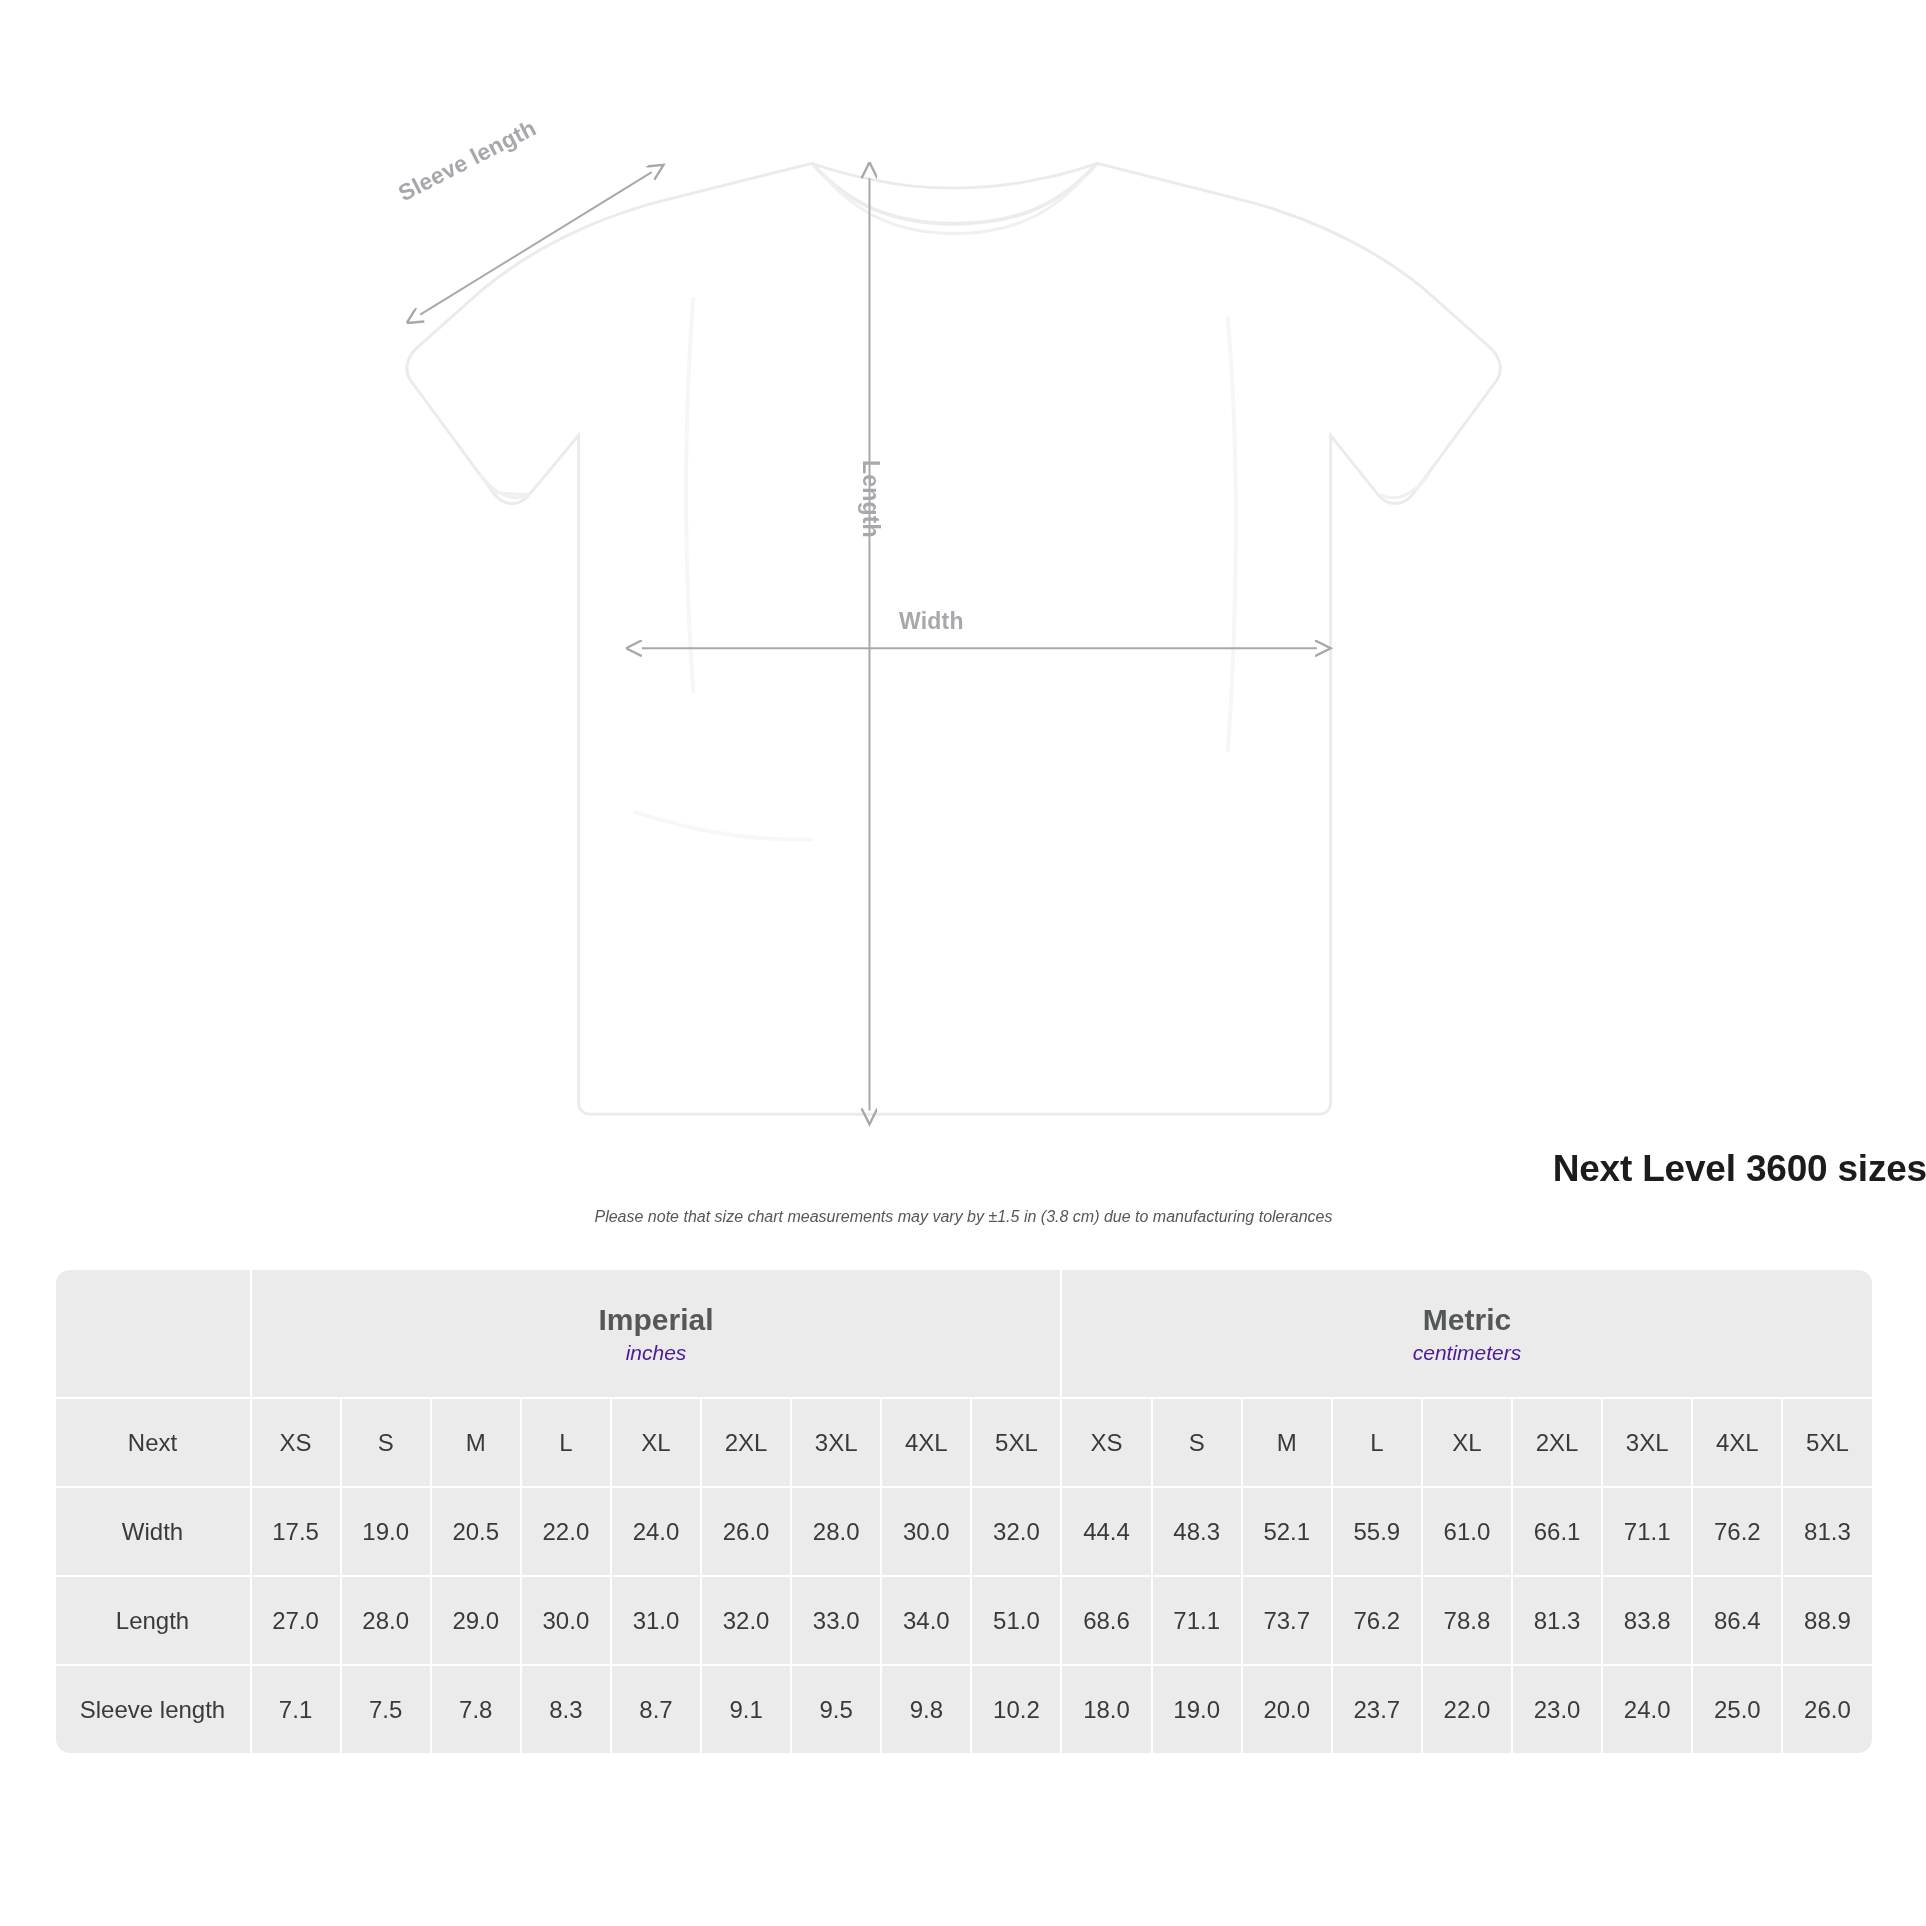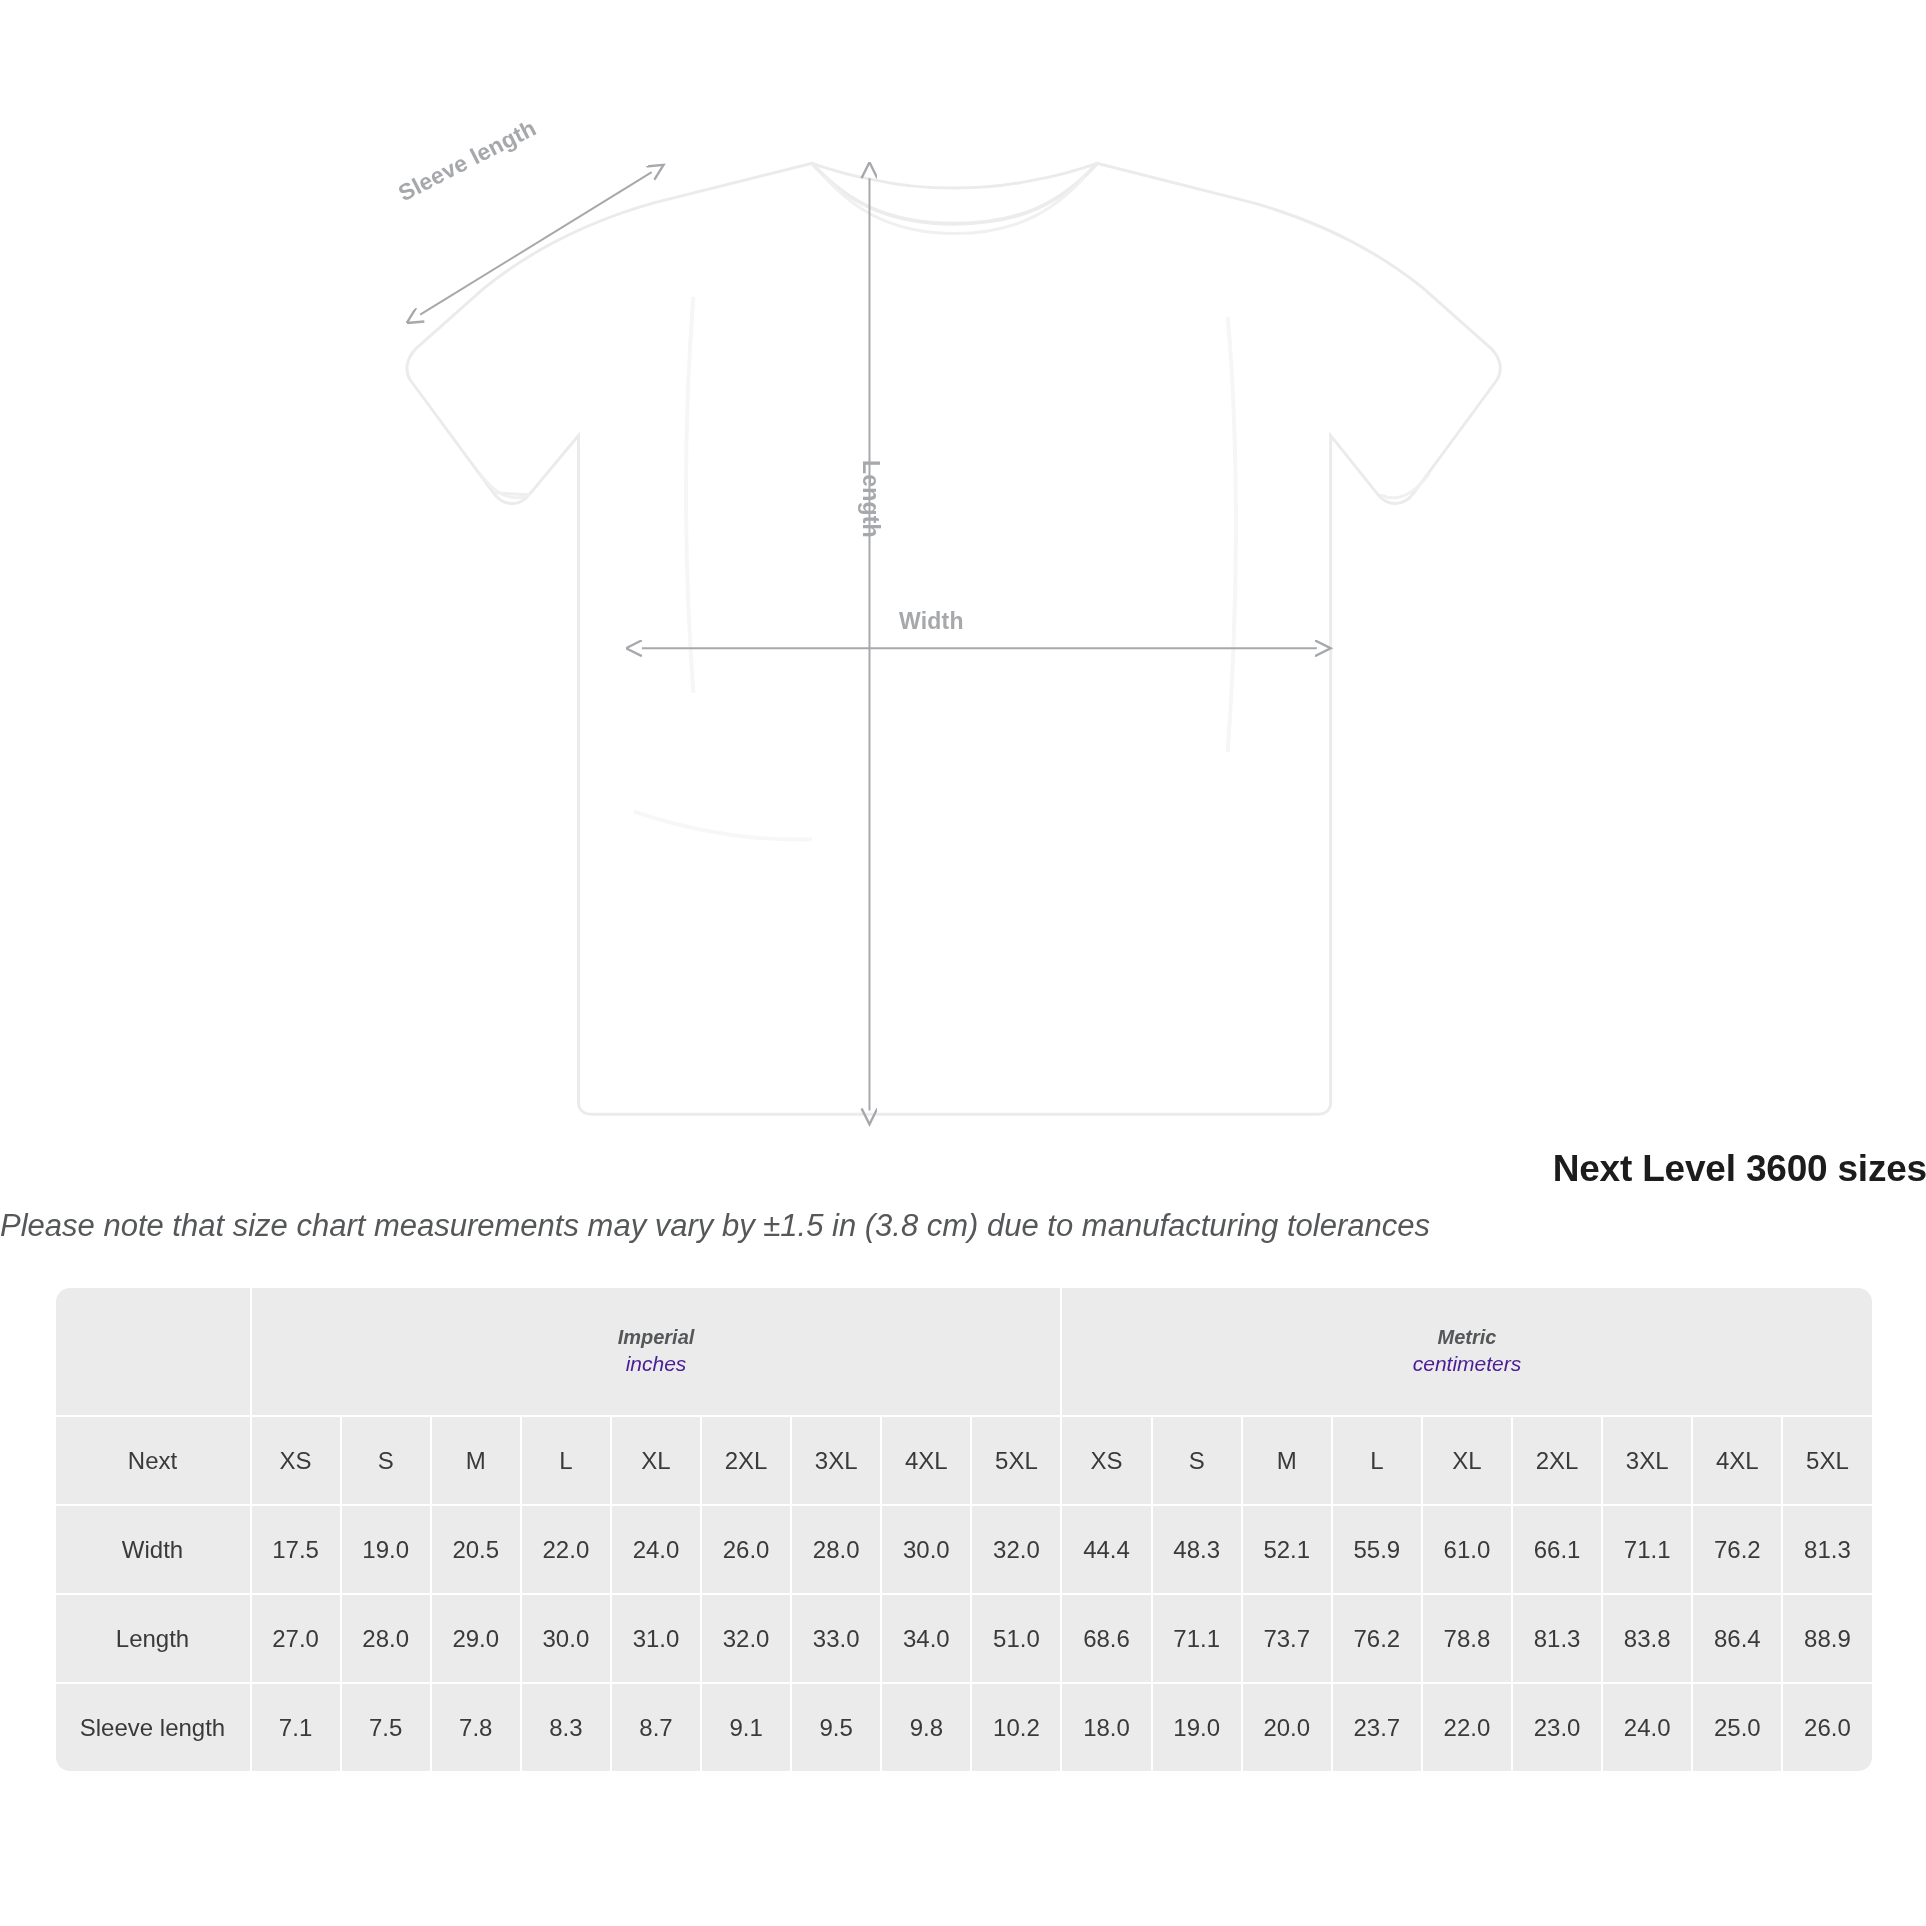--- a/index.html
+++ b/index.html
@@ -63,22 +63,22 @@
   .chart-title {
     text-align: right;
     font-size: 37px;
     font-weight: bold;
     color: #1c1c1c;
     margin: 0;
     padding: 0 0 4px 0;
     letter-spacing: -0.2px;
   }
   .chart-subtitle {
-    text-align: left;
-    font-size: 31px;
+    text-align: center;
+    font-size: 16px;
     font-style: italic;
     color: #555759;
     margin: 14px 0 0 0;
   }
 
   
   .table-wrap {
     width: 1820px;
     margin: 42px auto 0 auto;
   }
@@ -96,22 +96,21 @@
     vertical-align: middle;
     font-size: 24px;
     color: #3a3a3a;
     font-weight: normal;
   }
   .unit-head {
     height: 127px !important;
     background: #ebebeb;
   }
   .unit-head .u-main {
-    font-size: 20px;
-    font-style: italic;
+    font-size: 30px;
     font-weight: bold;
     color: #555759;
     line-height: 1.25;
   }
   .unit-head .u-sub {
     font-size: 21px;
     font-style: italic;
     color: #4c1d95;
     line-height: 1.3;
   }

